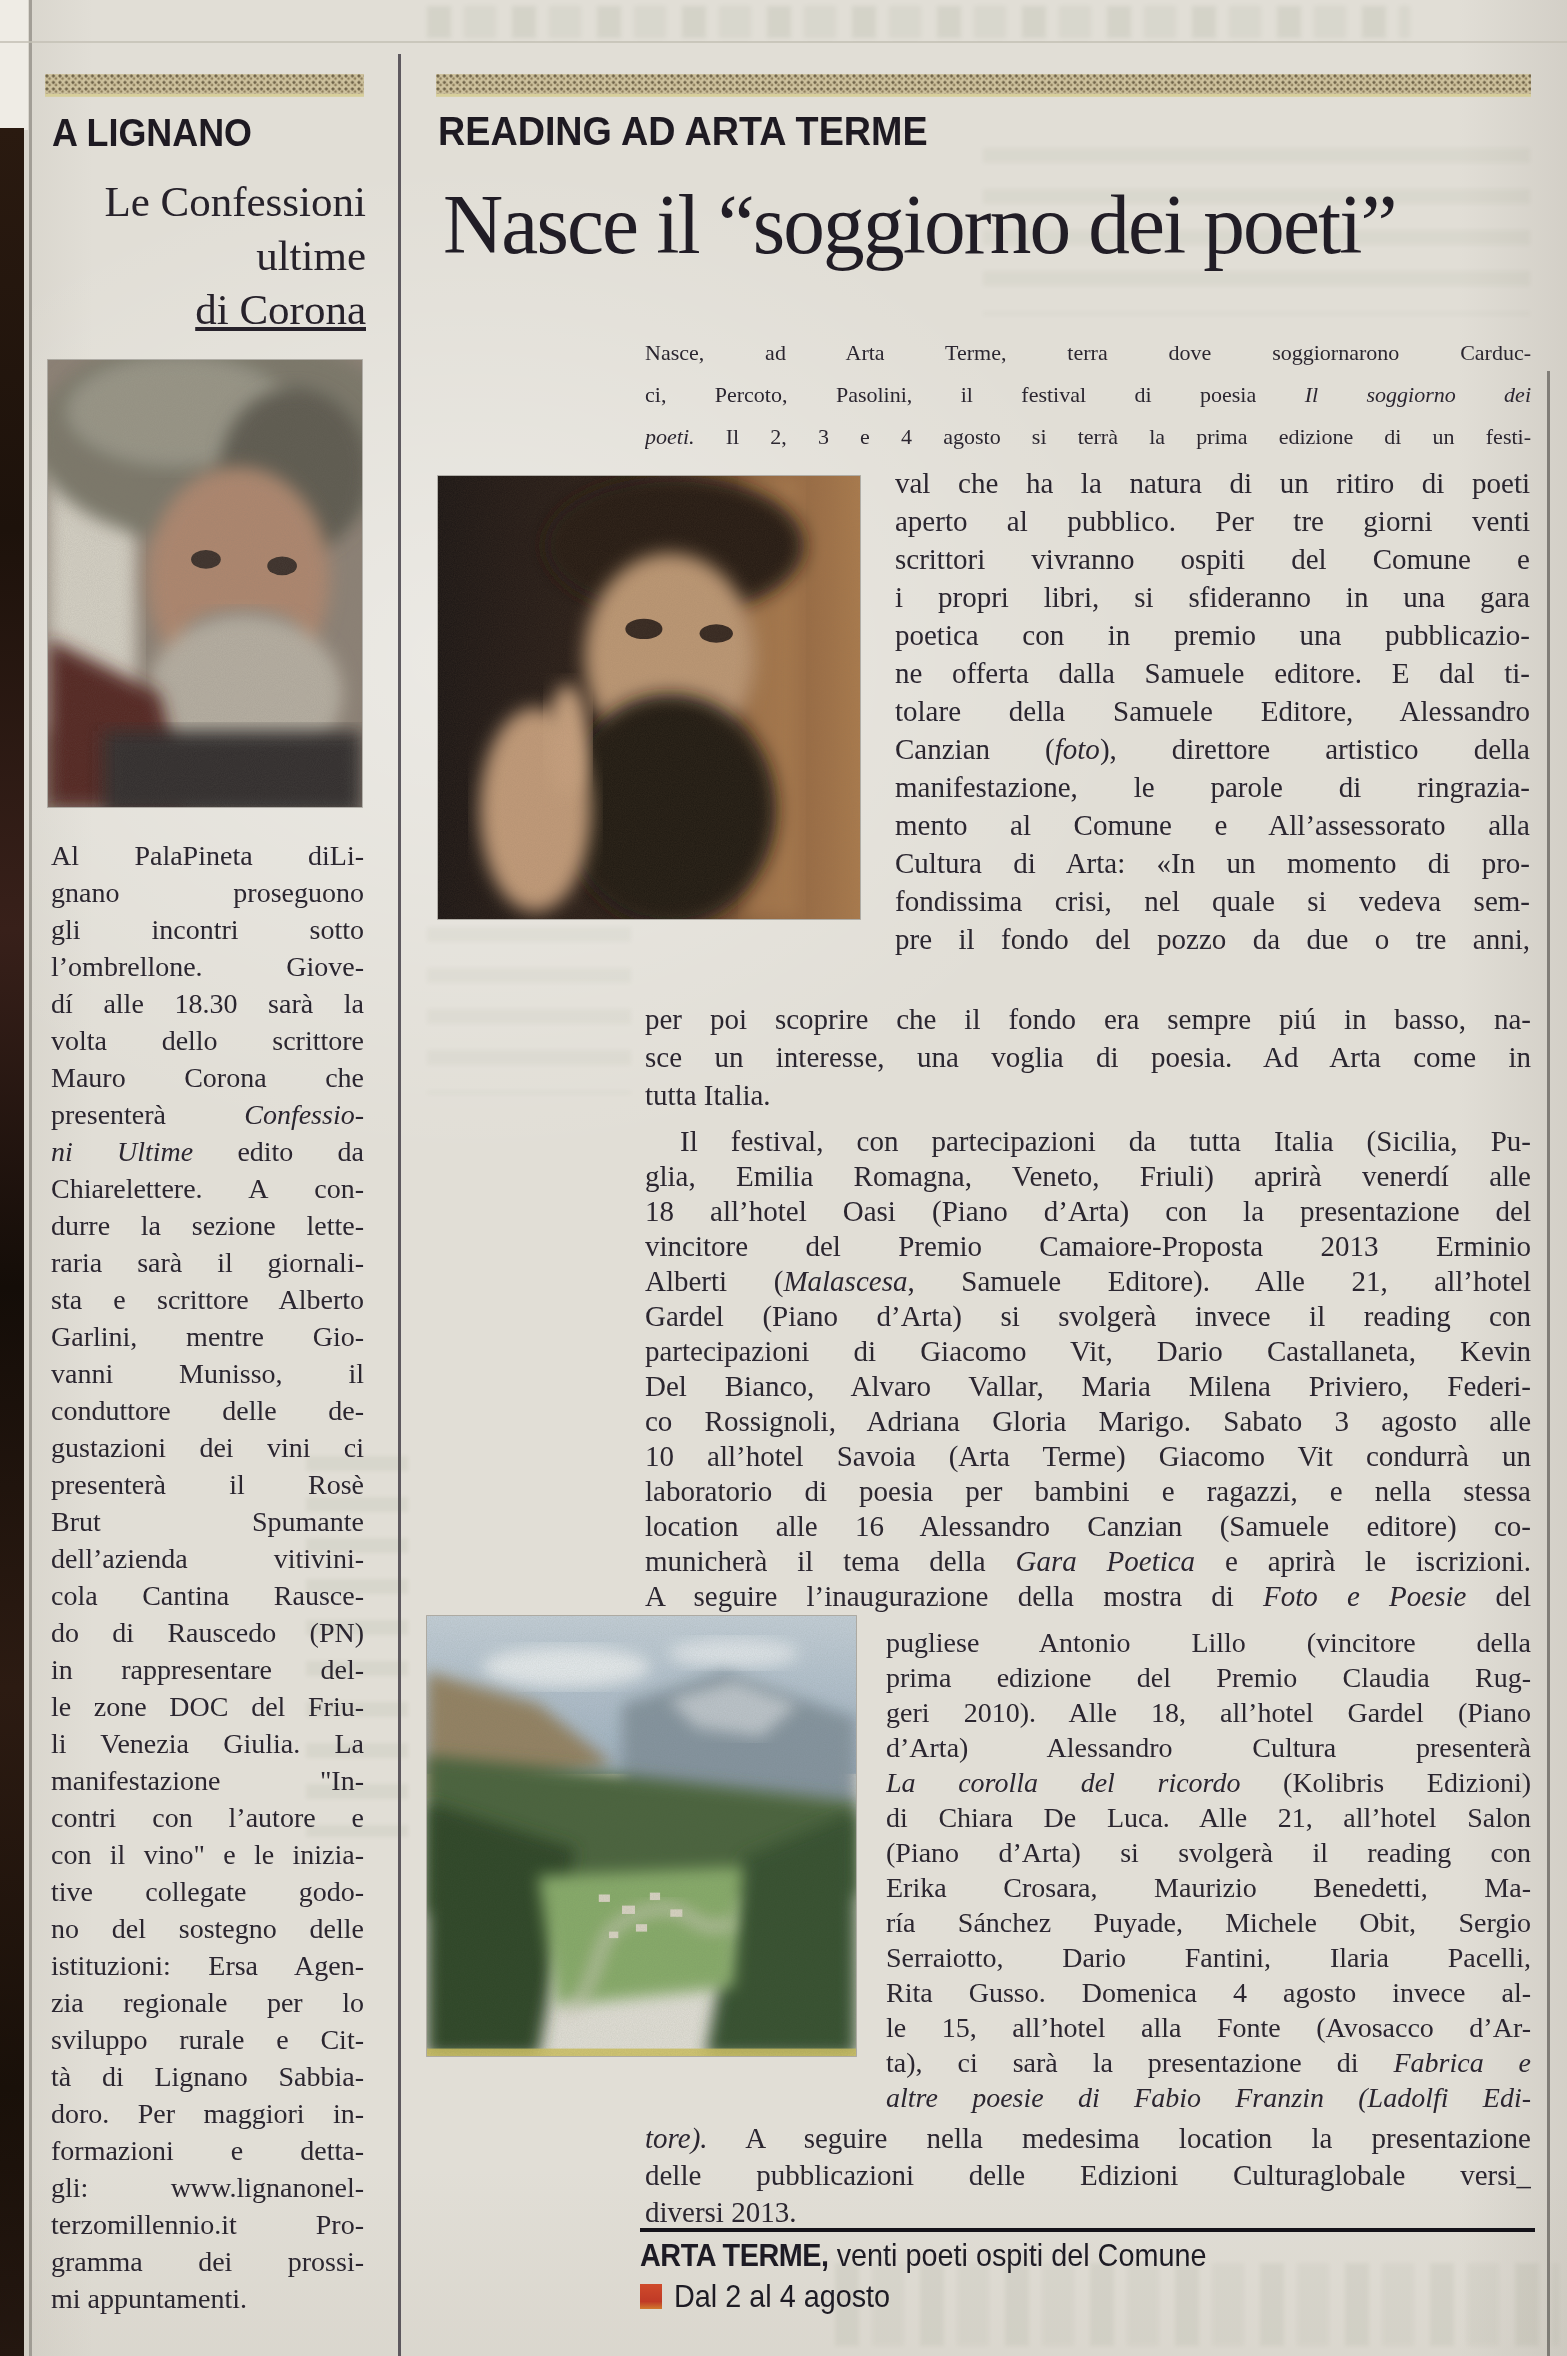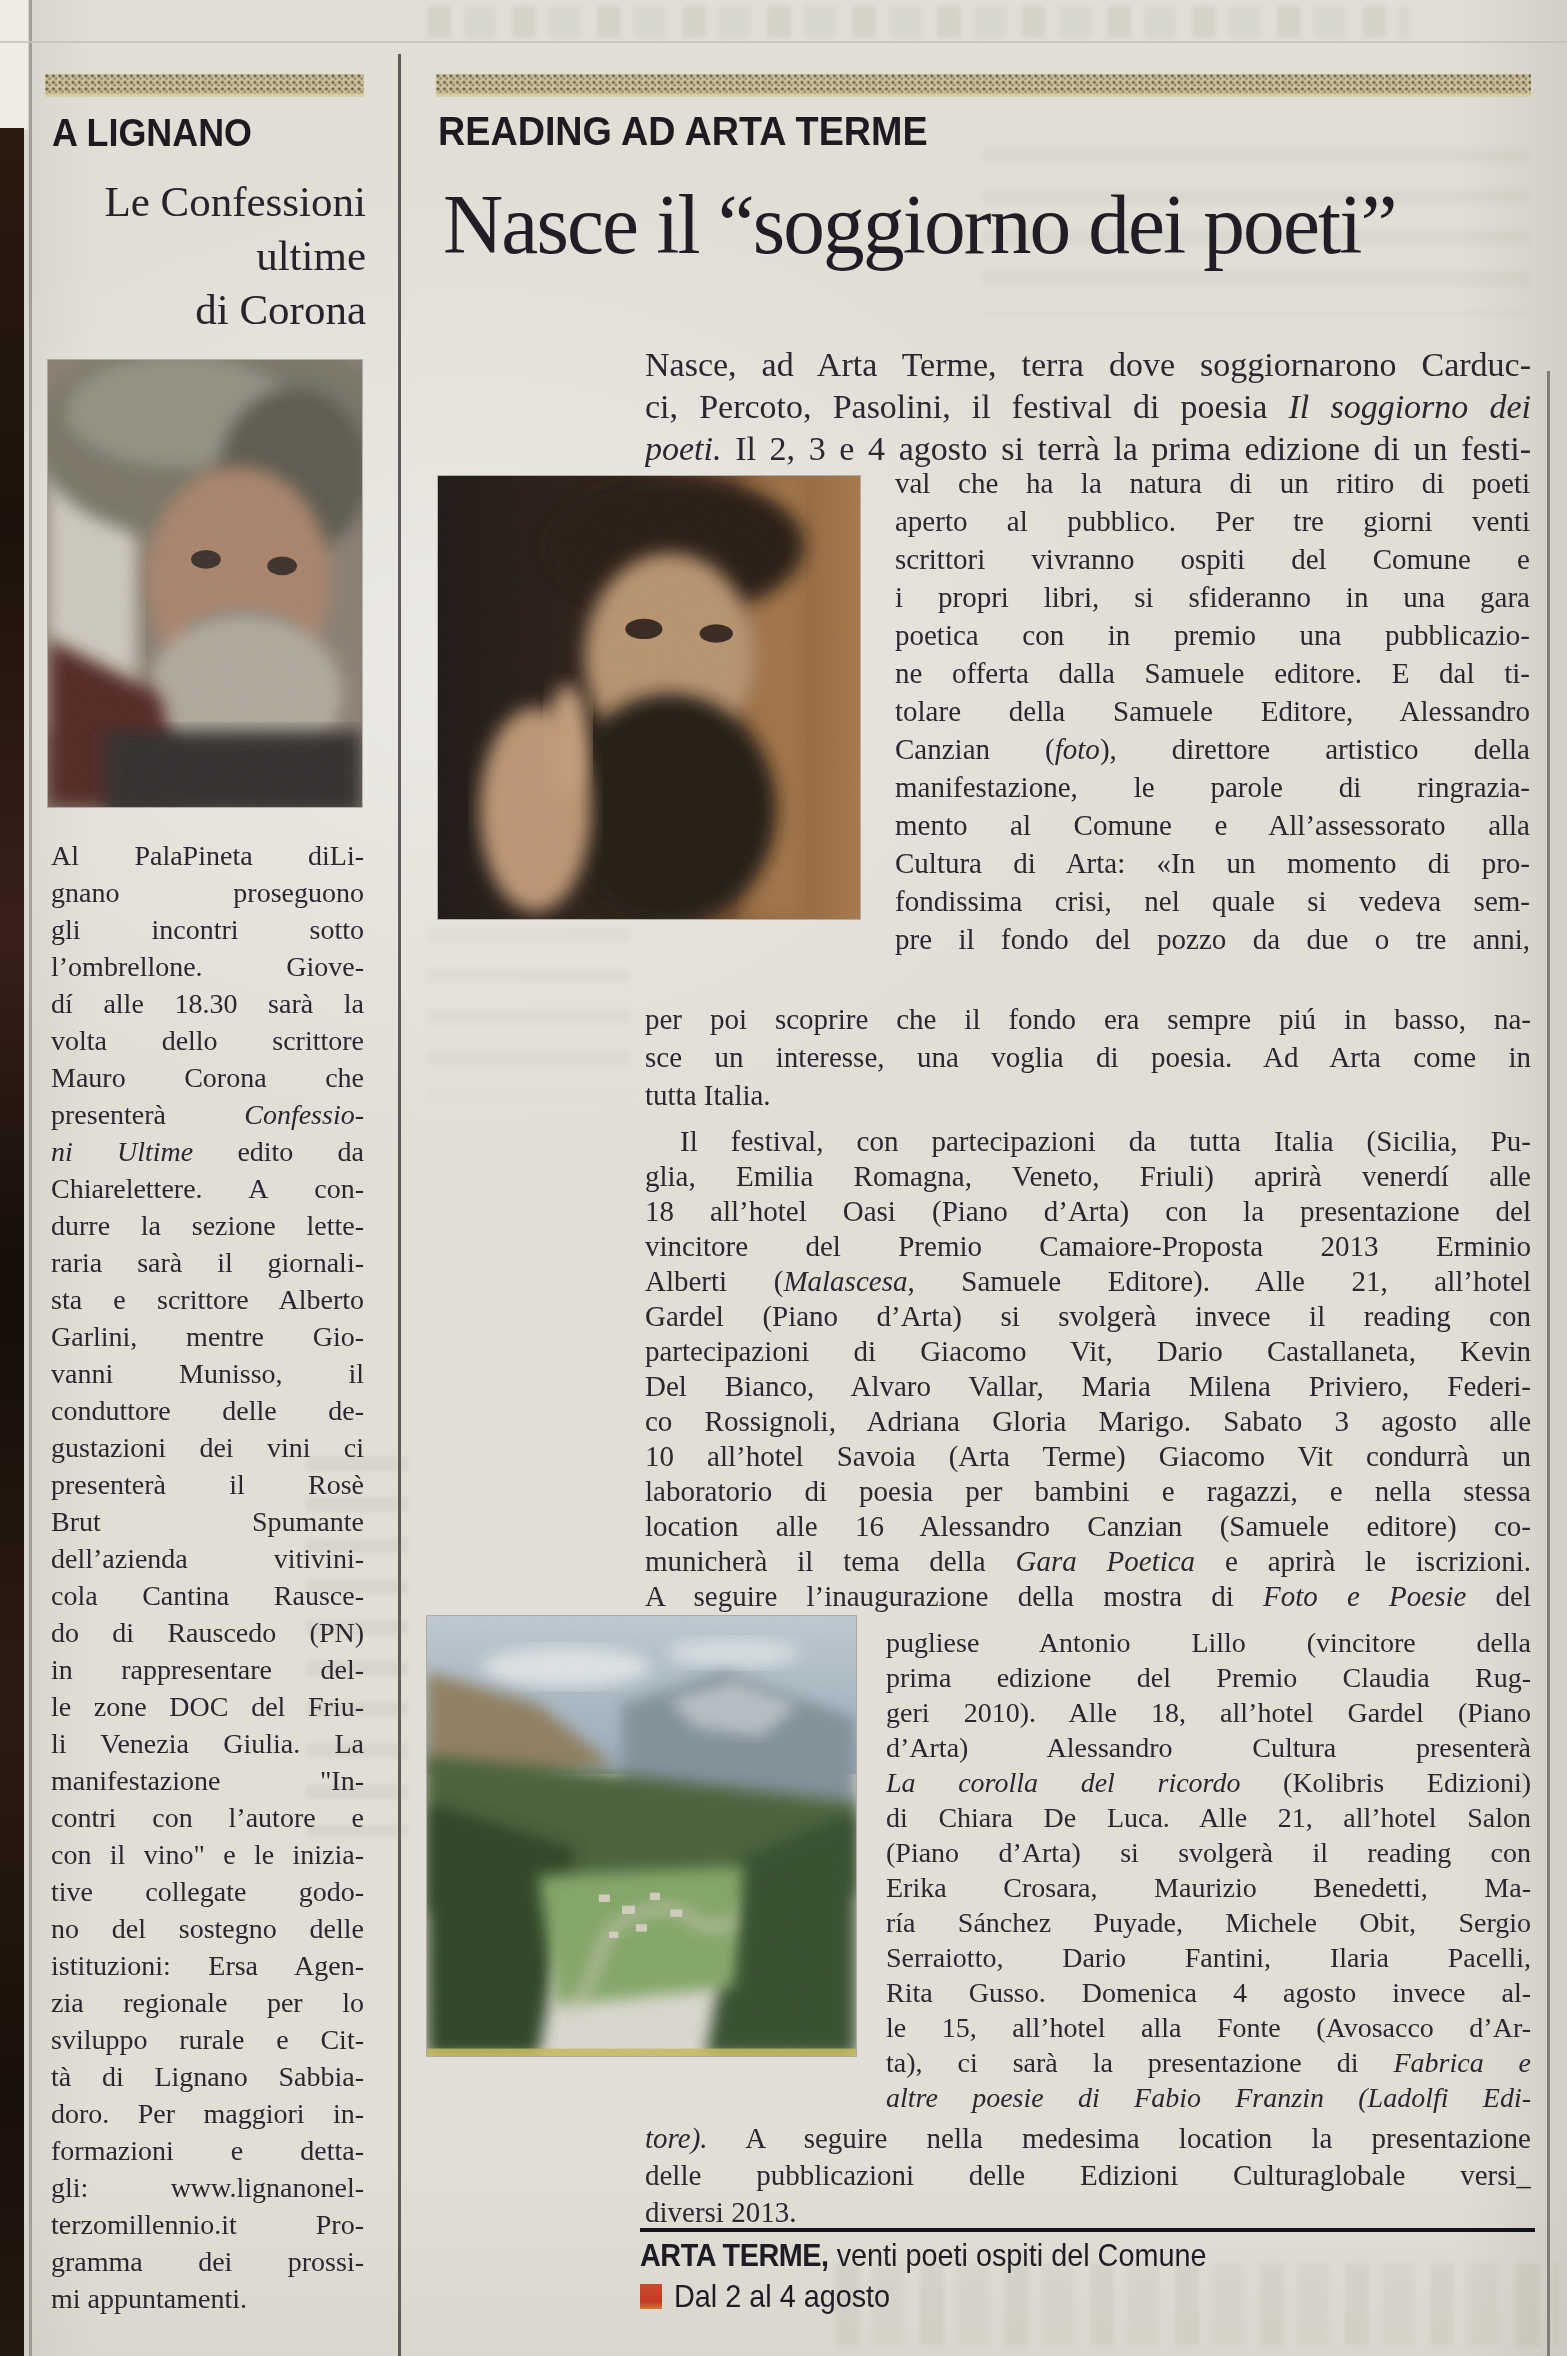--- a/index.html
+++ b/index.html
@@ -47,38 +47,38 @@
     position:absolute;font-family:"Liberation Sans", sans-serif;font-weight:700;
     color:var(--ink-dark);letter-spacing:0px;transform:scaleX(.92);transform-origin:left top;
     white-space:nowrap;
   }
   #kicker-left{left:52px;top:111px;font-size:39px;}
   #kicker-right{left:438px;top:108px;font-size:41px;}
 
   
   .left-title{position:absolute;left:51px;width:315px;color:#27222b;
     font-size:43px;line-height:51px;font-family:"Liberation Serif",serif;text-align:right;}
-  #lt1{top:176px;} #lt2{top:230px;} #lt3{top:284px;}
+  #lt1{top:176px;} #lt2{top:230px;} #lt3{top:284px;text-decoration:underline;}
 
   
   #headline{
     position:absolute;left:443px;top:178px;width:1095px;
     font-size:85px;line-height:93px;letter-spacing:-1.9px;color:#211d26;
     font-family:"Liberation Serif",serif;white-space:nowrap;transform:scaleX(.98);transform-origin:left top;
   }
 
   
   .tblock{position:absolute;color:var(--ink);}
   .line{text-align:justify;text-align-last:justify;overflow:hidden;}
   .line.end{text-align-last:left;}
   .line.ind{text-indent:35px;}
   i{font-style:italic;}
 
   #left-body{left:51px;top:837px;width:313px;font-size:28px;line-height:37px;}
-  #opening{left:645px;top:344px;width:886px;font-size:34px;line-height:42px;}
+  #opening{left:645px;top:332px;width:886px;font-size:22px;line-height:42px;}
   #beside1{left:895px;top:464px;width:635px;font-size:29px;line-height:38px;}
   #after1{left:645px;top:1000px;width:886px;font-size:29px;line-height:38px;}
   #para2{left:645px;top:1124px;width:886px;font-size:29px;line-height:35px;}
   #beside2{left:886px;top:1625px;width:645px;font-size:28px;line-height:35px;}
   #closing{left:645px;top:2120px;width:886px;font-size:29px;line-height:37px;}
 
   
   .photo{position:absolute;overflow:hidden;box-shadow:0 0 0 0.9px rgba(60,55,50,.35);}
   #photo-corona{left:48px;top:360px;width:314px;height:447px;}
   #photo-canzian{left:438px;top:476px;width:422px;height:443px;}

